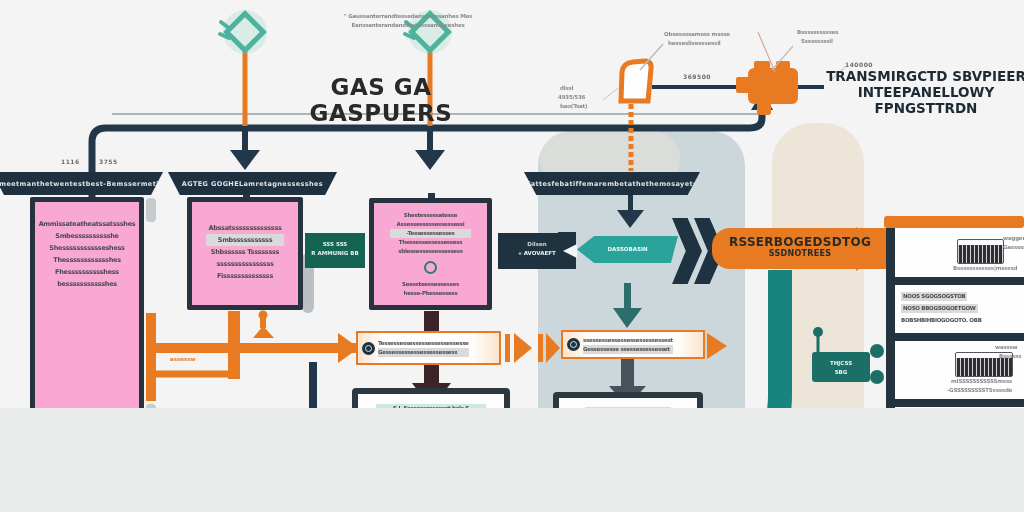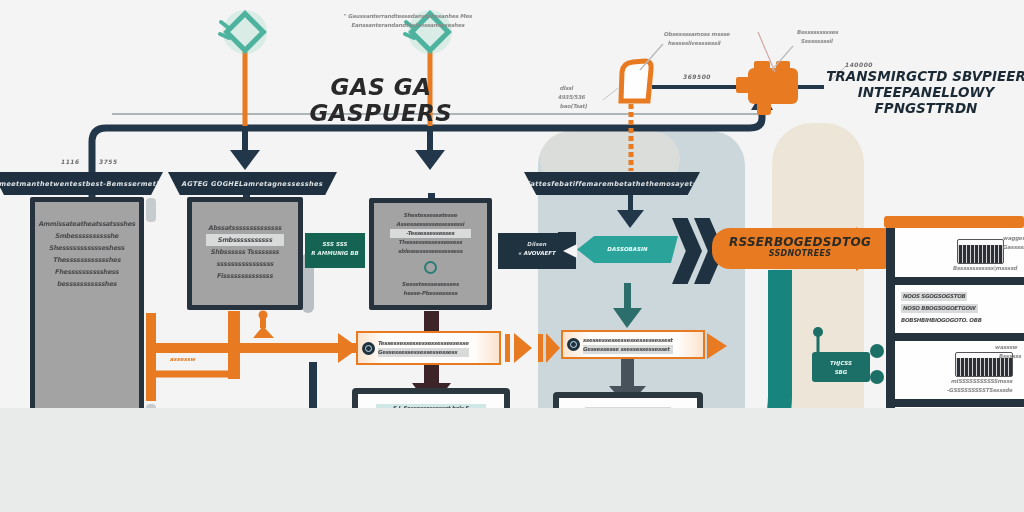--- a/index.html
+++ b/index.html
@@ -1,27 +1,27 @@
 <!DOCTYPE html>
 <html><head>
 <meta charset="utf-8">
 <style>
   html,body{margin:0;padding:0;background:#e9eaea;}
   #stage{position:relative;width:1024px;height:408px;background:#f3f4f3;overflow:hidden;
-         font-family:"DejaVu Sans","Liberation Sans",sans-serif;font-style:italic;}
+         font-family:"DejaVu Sans","Liberation Sans",sans-serif;}
   .abs{position:absolute;}
   
   .bg-panel{background:#ccd7dc;border-radius:34px;}
   .bg-beige{background:#ece5d8;border-radius:40px;}
   
   .banner{height:23px;background:#1f3141;color:#dfe3e6;font-size:6.5px;font-weight:700;
           letter-spacing:.4px;display:flex;align-items:center;justify-content:center;
           clip-path:polygon(0 0,100% 0,93% 100%,7% 100%);white-space:nowrap;overflow:hidden;}
   
-  .wbox{background:#a3a3a3;border:5px solid #26333e;border-radius:2px;box-sizing:border-box;}
+  .wbox{background:#f9a8d4;border:5px solid #26333e;border-radius:2px;box-sizing:border-box;}
   .wbox2{background:#fdfdfd;border:6px solid #2b3840;border-radius:4px;box-sizing:border-box;}
   .g{font-weight:700;color:#4a4b4d;letter-spacing:-.3px;text-align:center;white-space:nowrap;overflow:hidden;}
   .ln{font-size:6.5px;line-height:12px;}
   .sm{font-size:5.5px;line-height:9px;}
   .hl{background:#d9dbdb;}
   .tealtx{color:#2aa39b;}
   .tealbg{background:#cfe8e6;}
   .redtx{color:#6b4038;}
   
   .obox{background:linear-gradient(90deg,#fbe3cd 0,#fffdfb 18%,#fffdfb 82%,#fbe3cd 100%);

